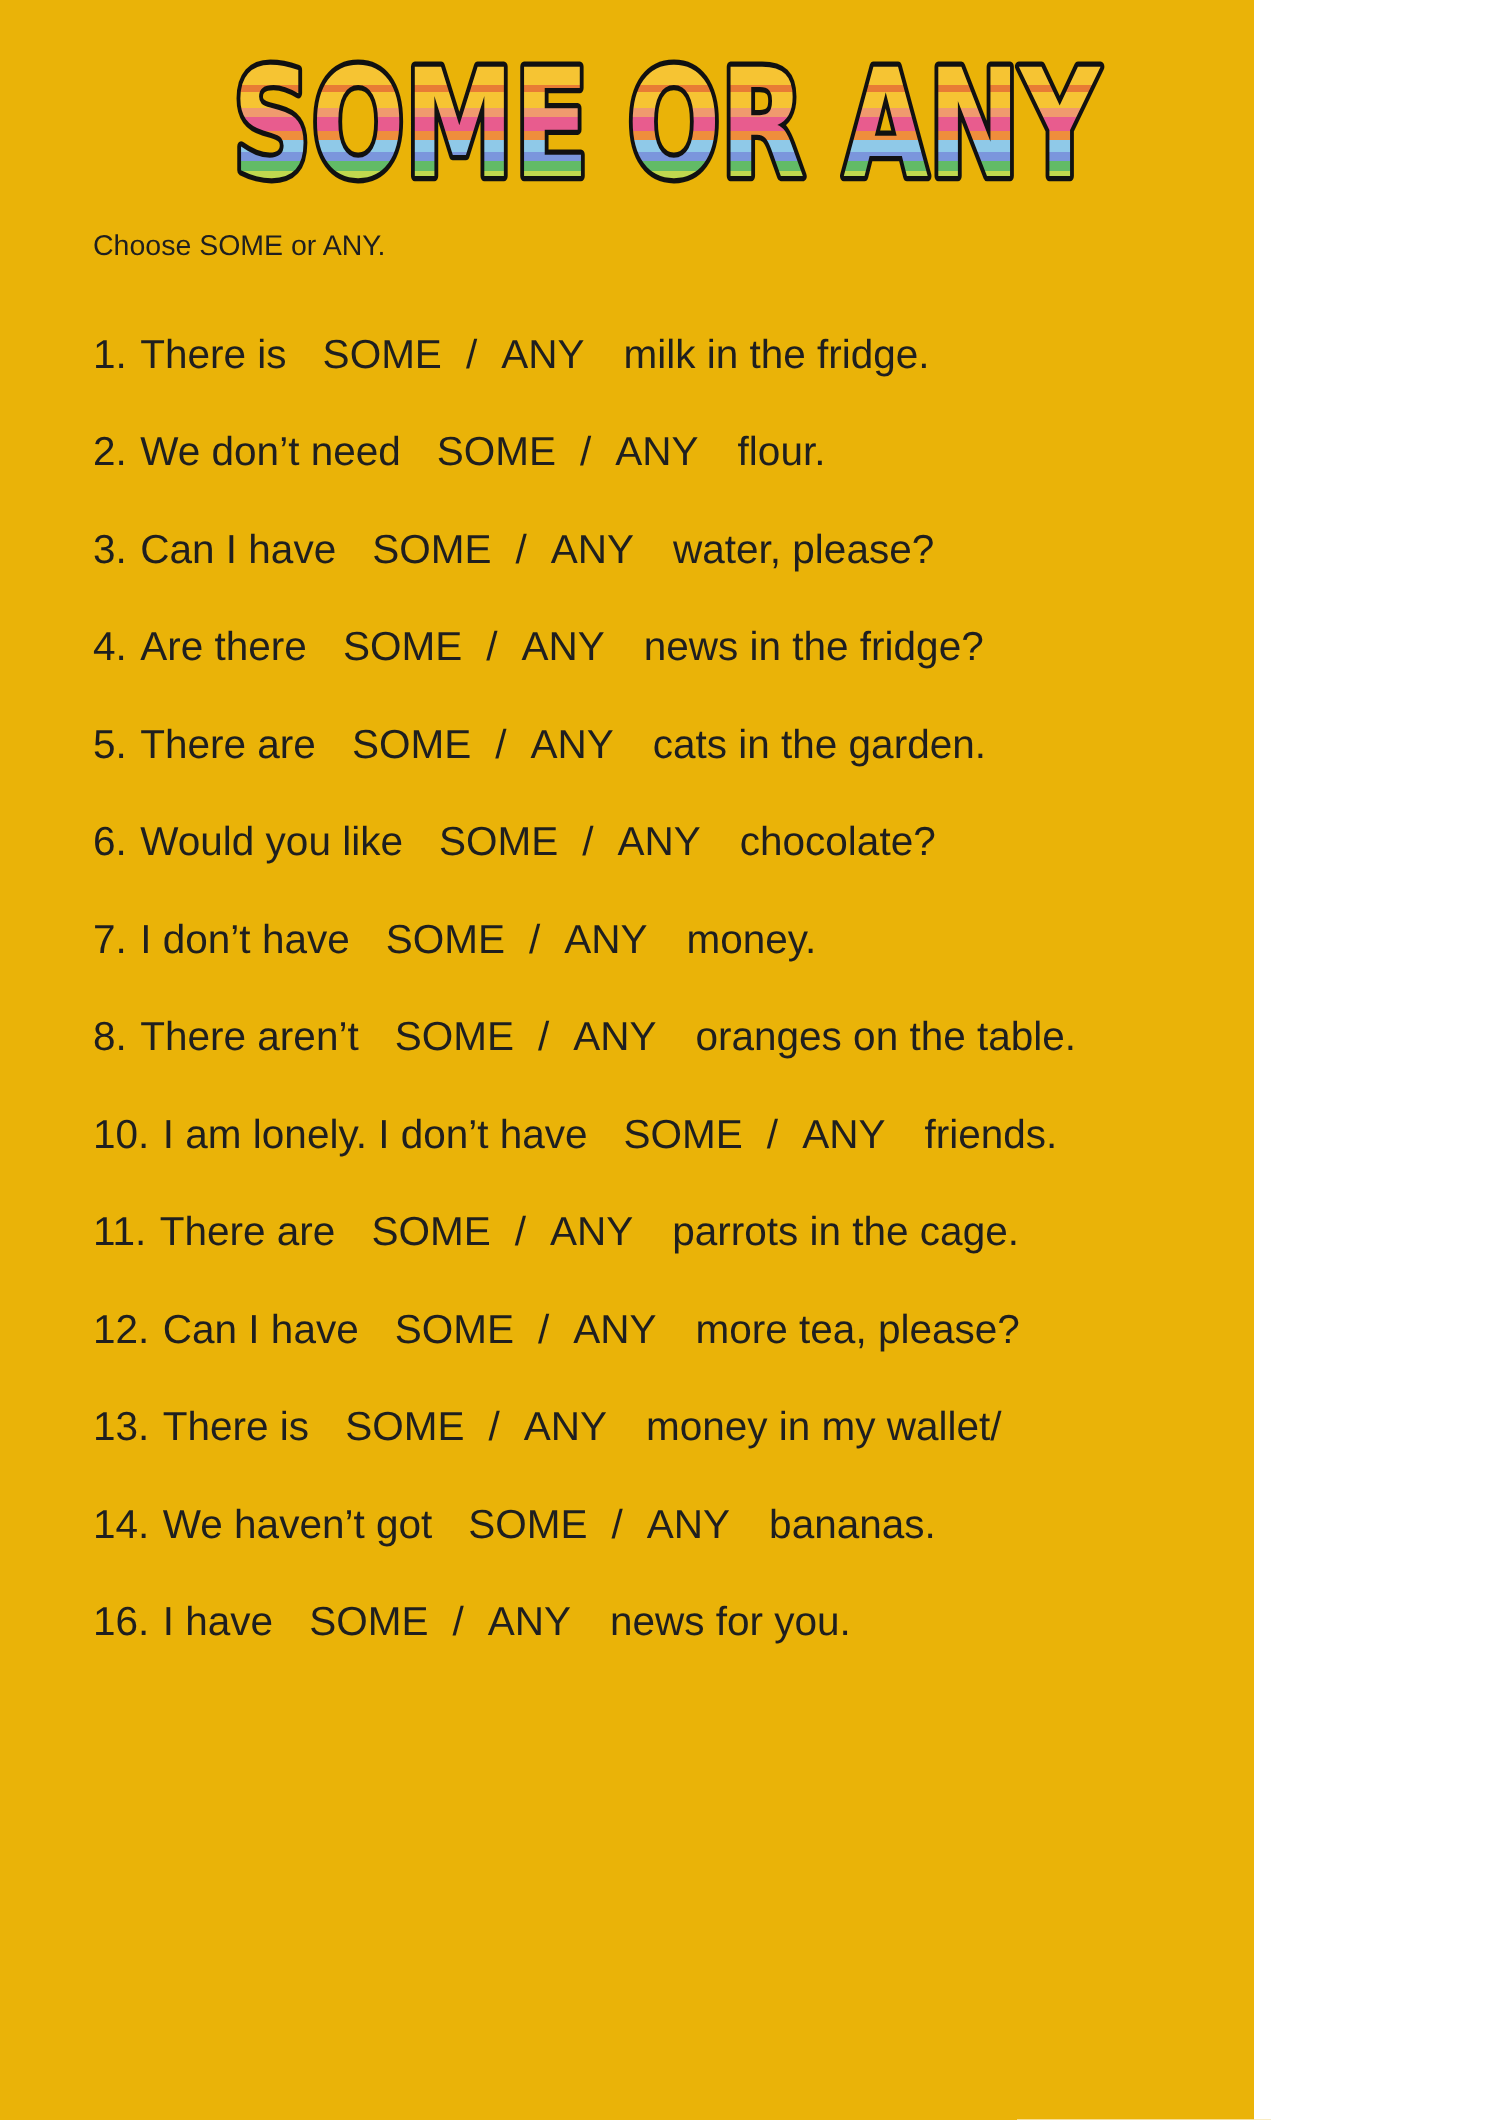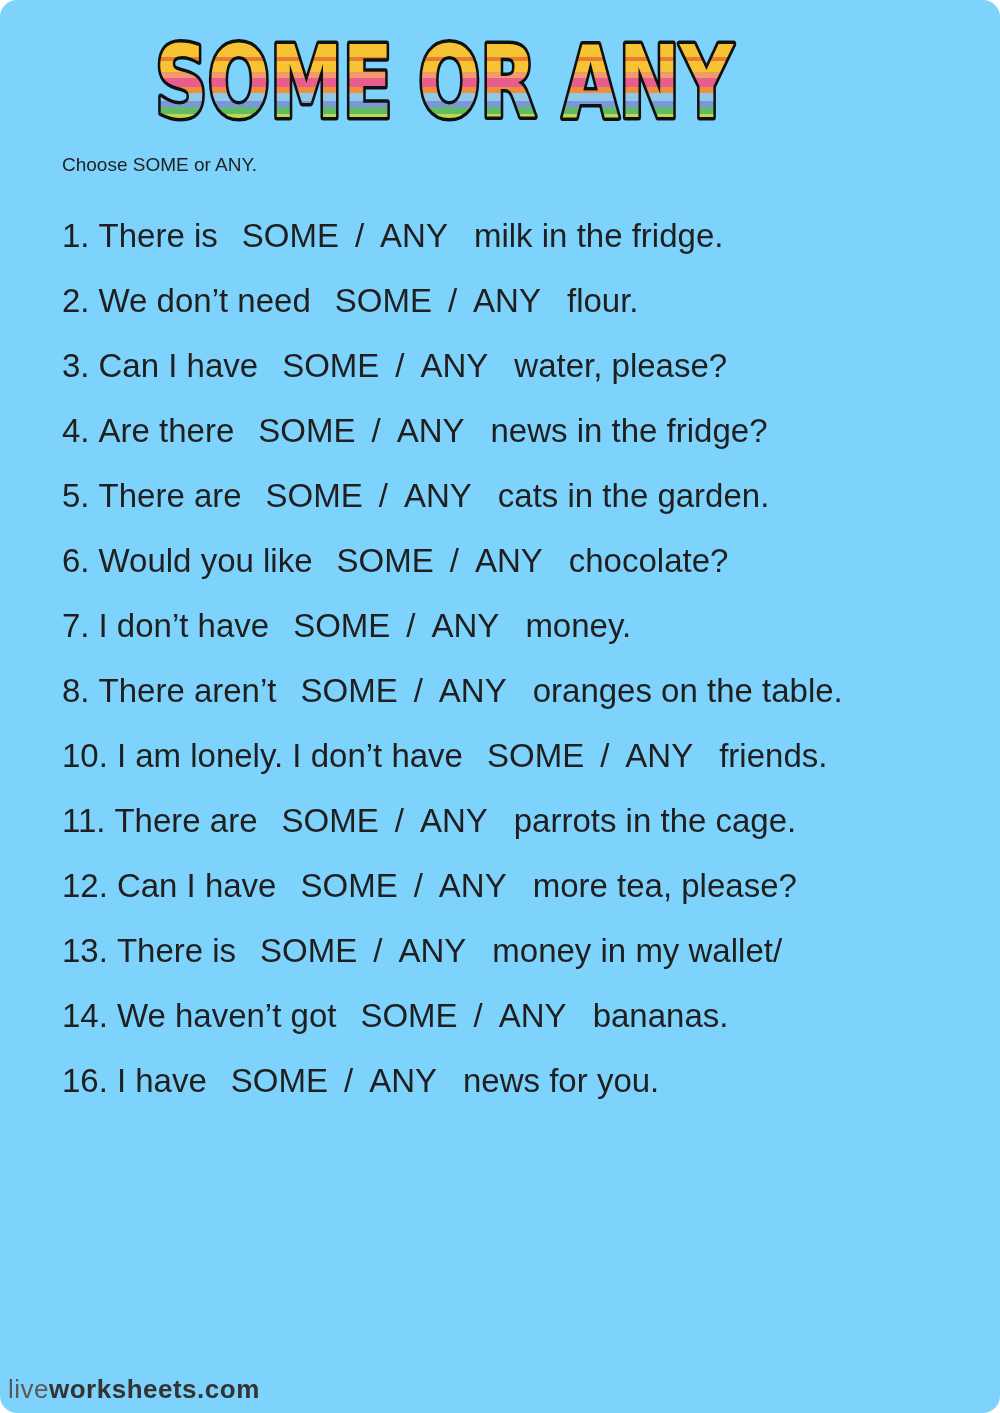--- a/index.html
+++ b/index.html
@@ -2,48 +2,47 @@
 <html><head>
 <meta charset="utf-8">
 <style>
   html, body {
     margin: 0;
     padding: 0;
     background: #ffffff;
   }
   #page {
     position: relative;
-    width: 1000px;
+    width: 836px;
     height: 1413px;
-    background: #7dd3fc;
+    background: #eab308;
     overflow: hidden;
     font-family: "Liberation Sans", sans-serif;
     color: #1f1f1f;
-    border-radius: 17px;
   }
   .title-wrap {
     position: absolute;
     left: 148px;
     top: 26px;
     width: 592px;
     height: 112px;
   }
   .content {
     position: absolute;
     left: 62px;
     top: 150px;
     width: 880px;
   }
   .instruction {
     font-size: 19px;
     line-height: 30px;
     margin: 0 0 41px 0;
   }
   .question {
-    font-size: 33px;
+    font-size: 27px;
     line-height: 30px;
     height: 30px;
     margin-bottom: 35px;
     white-space: nowrap;
   }
   .question span { display: inline-block; }
   .q-num    { margin-right: 9px; }
   .q-before { margin-right: 24px; }
   .q-some   { margin-right: 16px; cursor: pointer; }
   .q-slash  { margin-right: 16px; }
@@ -157,17 +156,14 @@
     <span class="q-num">14.</span><span class="q-before">We haven’t got</span><span class="q-some">SOME</span><span class="q-slash">/</span><span class="q-any">ANY</span><span class="q-after">bananas.</span>
   </div>
 
 
   <div class="question">
     <span class="q-num">16.</span><span class="q-before">I have</span><span class="q-some">SOME</span><span class="q-slash">/</span><span class="q-any">ANY</span><span class="q-after">news for you.</span>
   </div>
 </div>
   </div>
 
-  <div class="footer">
-    <span class="brand-light">live</span><span class="brand-bold">worksheets.com</span>
-  </div>
 
 </div>
 
 </body></html>

